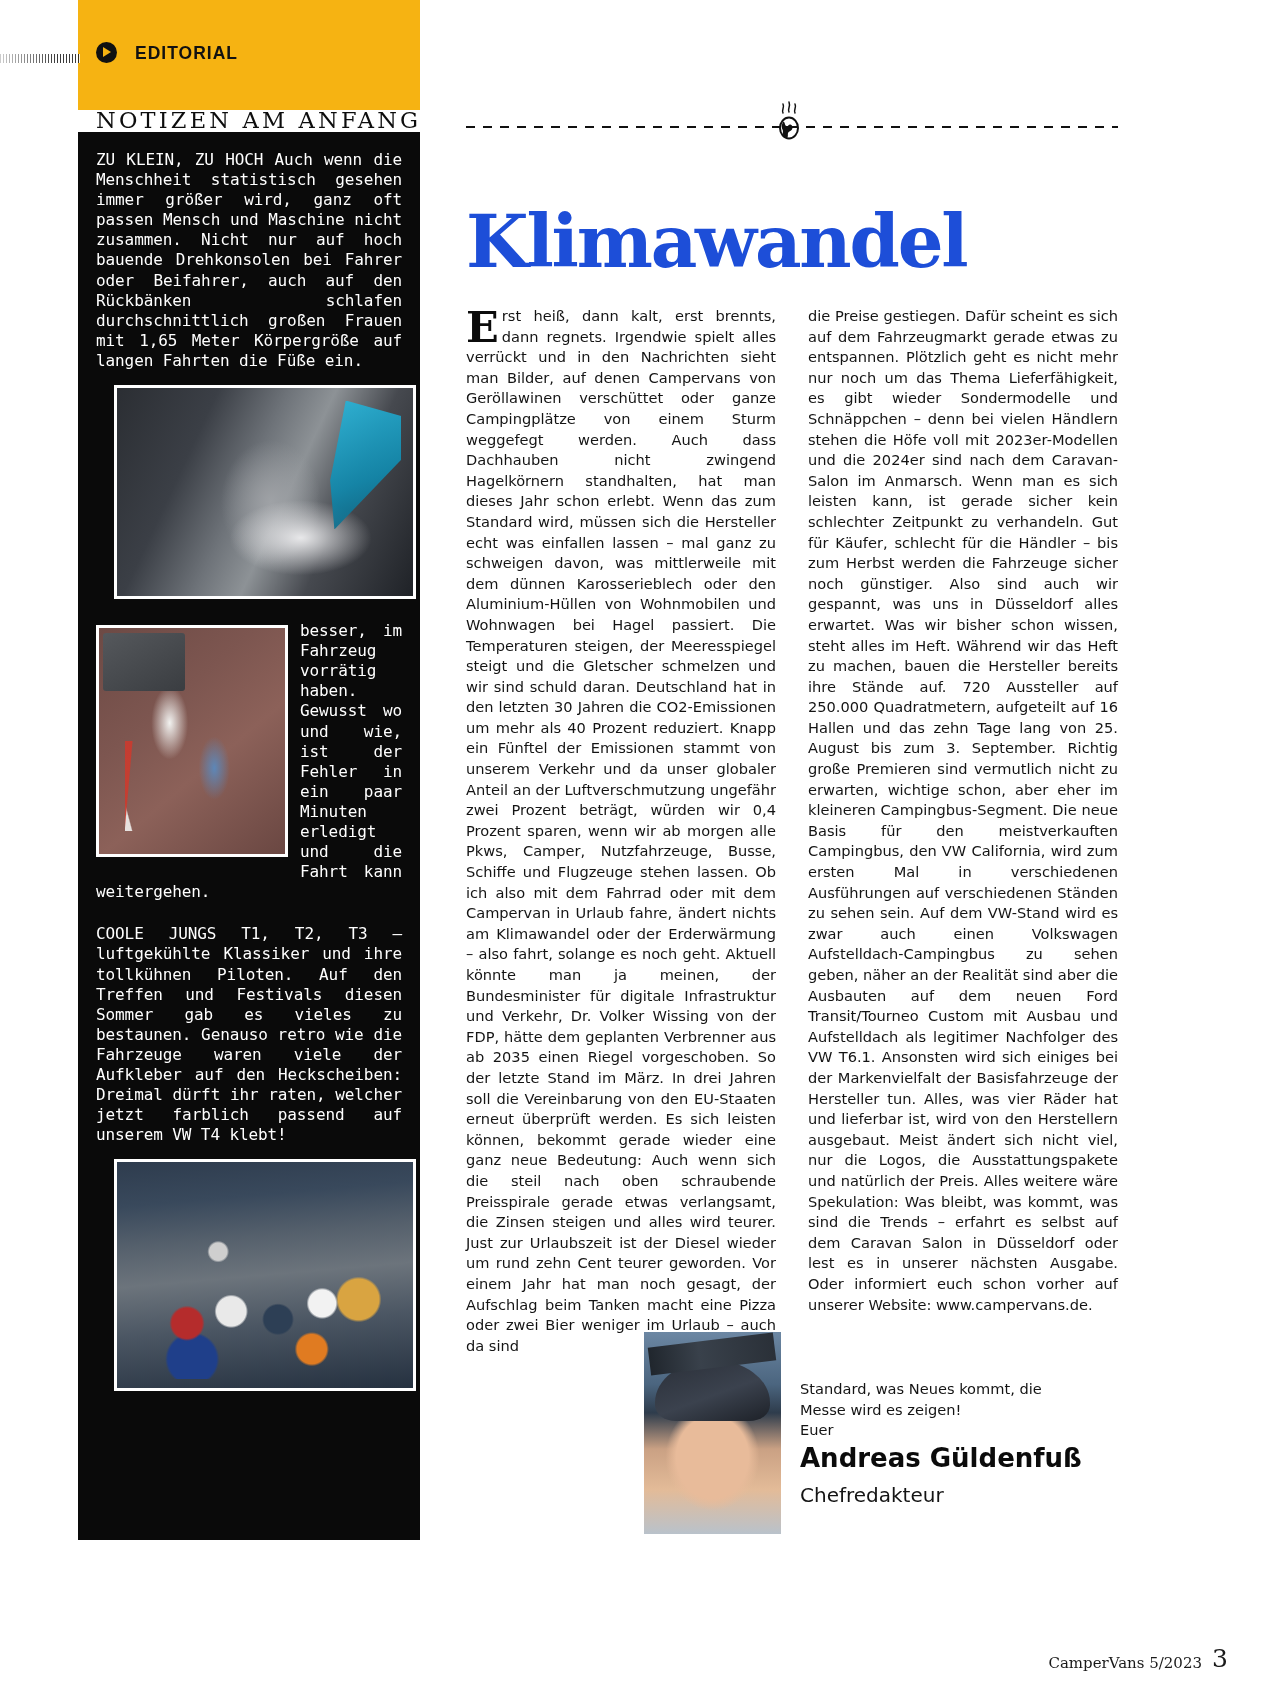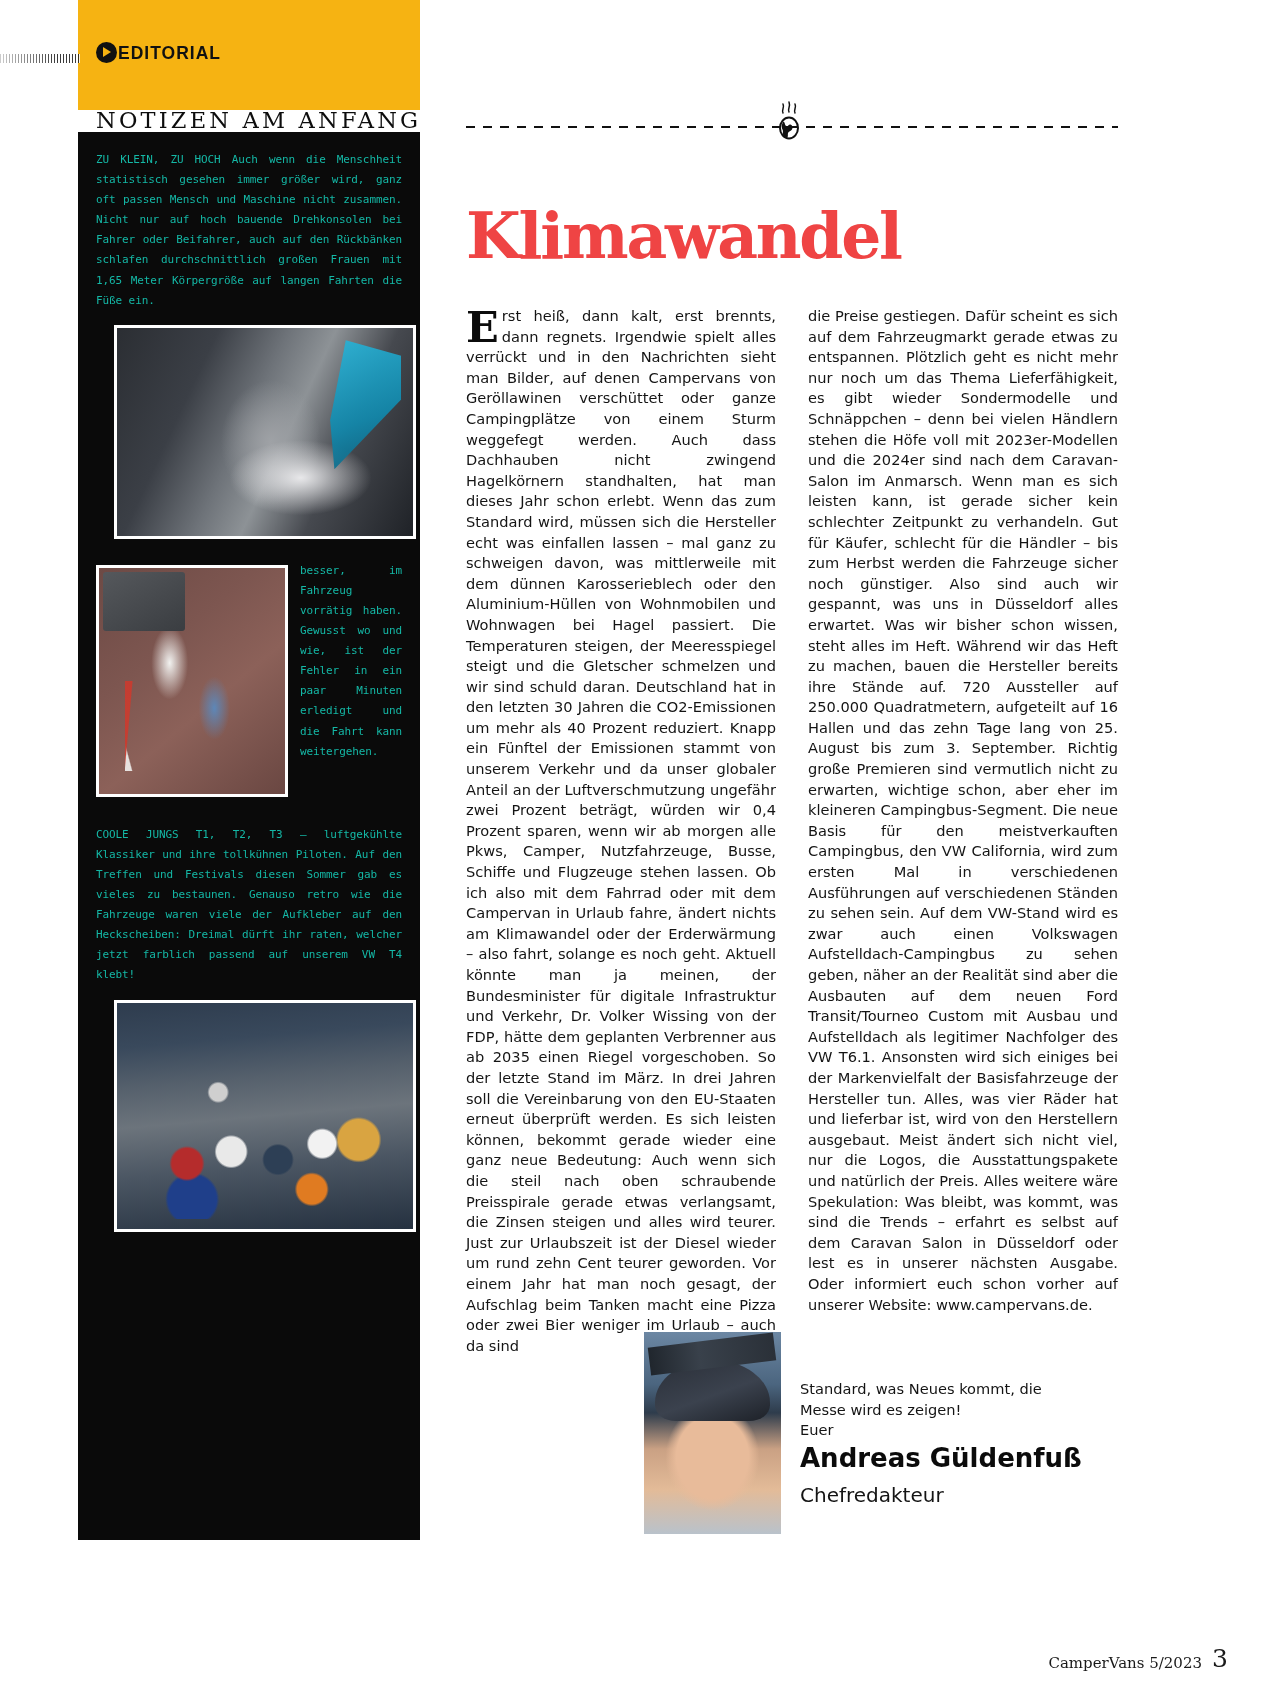--- a/index.html
+++ b/index.html
@@ -42,21 +42,21 @@
     position: absolute;
     left: 0; top: 0; right: 0; bottom: 0;
     background: linear-gradient(to right, rgba(255,255,255,.75), rgba(255,255,255,0) 70%);
   }
   .editorial-kicker {
     position: absolute;
     left: 96px;
     top: 42px;
     display: flex;
     align-items: center;
-    gap: 1px;
+    gap: 18px;
   }
   .play-icon {
     width: 21px;
     height: 21px;
     border-radius: 50%;
     background: #111;
     display: inline-block;
     position: relative;
     flex: none;
   }
@@ -98,23 +98,23 @@
     left: 78px;
     top: 132px;
     width: 342px;
     height: 1408px;
     background: #0a0a0a;
     box-sizing: border-box;
     padding: 18px 18px 0 18px;
   }
   .side-block {
     font-family: "DejaVu Sans Mono", "Liberation Mono", monospace;
-    font-size: 11px;
+    font-size: 16px;
     line-height: 20.1px;
-    color: #14b8a6;
+    color: #ffffff;
     letter-spacing: -0.1px;
     text-align: justify;
   }
   .side-gap-b { height: 22px; }
 
   .side-photo {
     display: block;
     border: 3px solid #ffffff;
     box-sizing: border-box;
   }
@@ -223,24 +223,24 @@
   }
   .globe-mark svg { display: block; }
 
   .headline {
     position: absolute;
     left: 466px;
     top: 146px;
     width: 660px;
     font-family: "DejaVu Serif", serif;
     font-weight: bold;
-    font-size: 63px;
+    font-size: 72px;
     line-height: 96px;
     letter-spacing: -2.2px;
-    color: #ef4444;
+    color: #1d4ed8;
   }
 
   .cols {
     position: absolute;
     left: 466px;
     top: 306px;
     width: 652px;
     display: flex;
     gap: 32px;
   }

